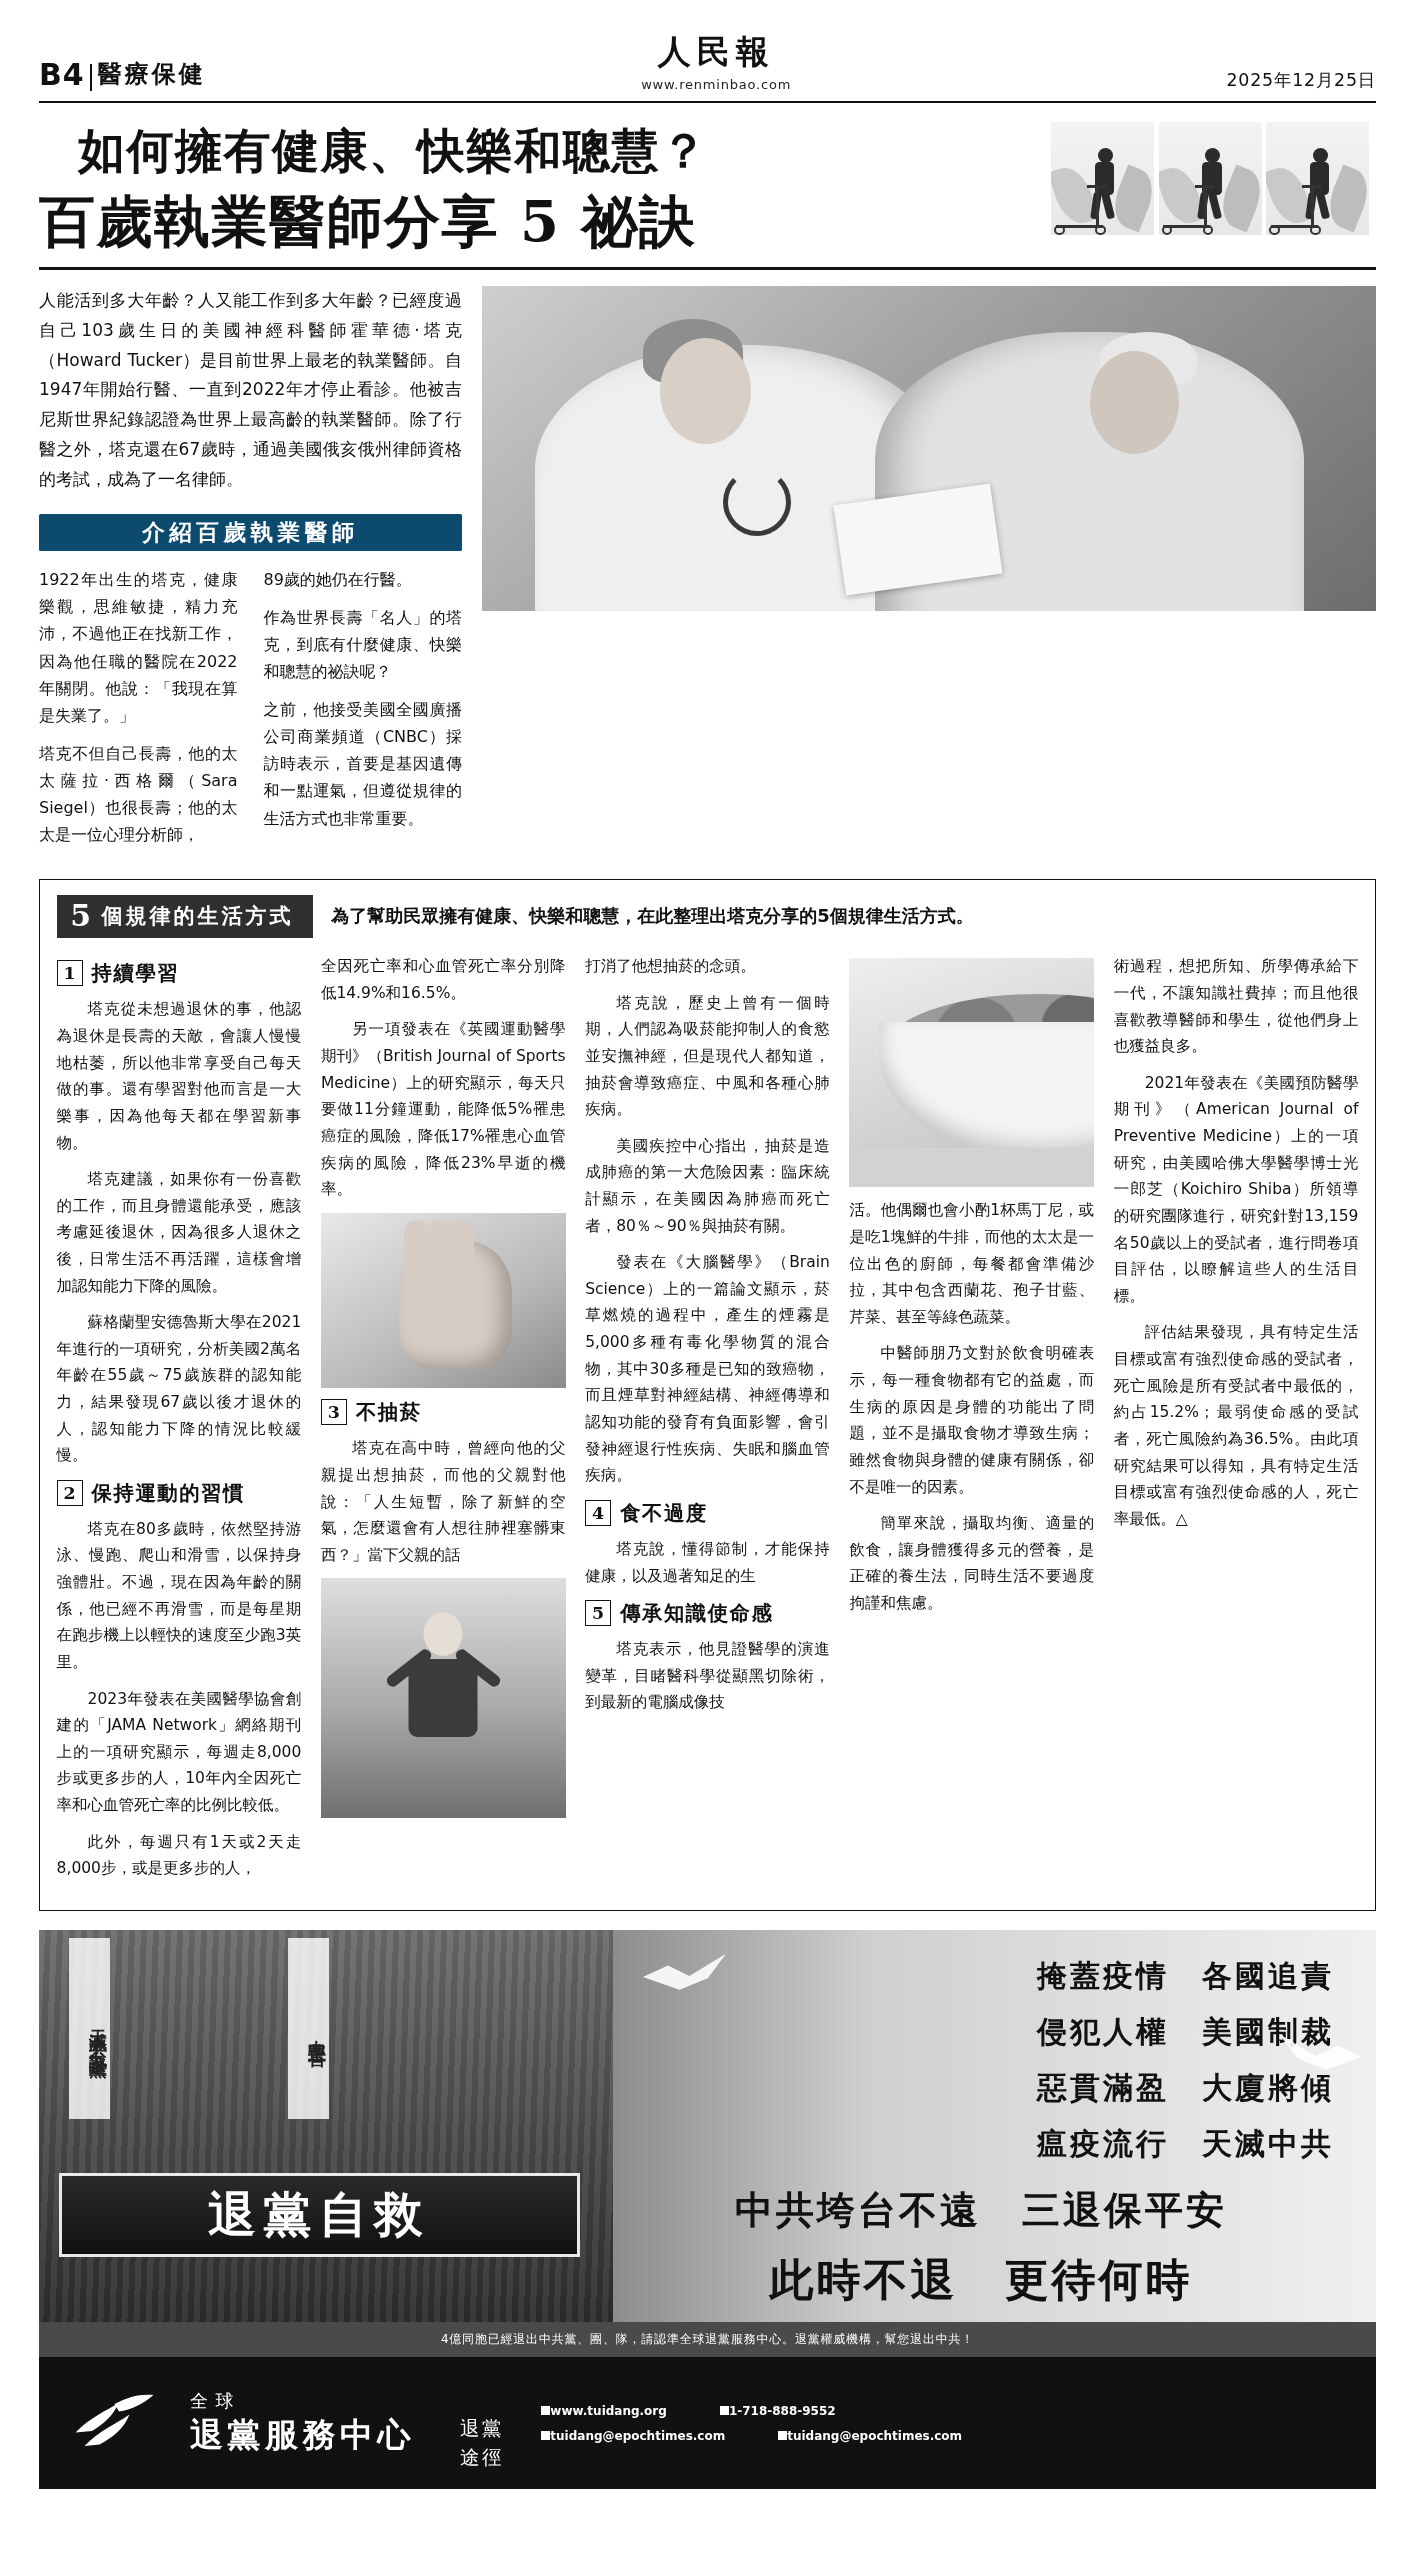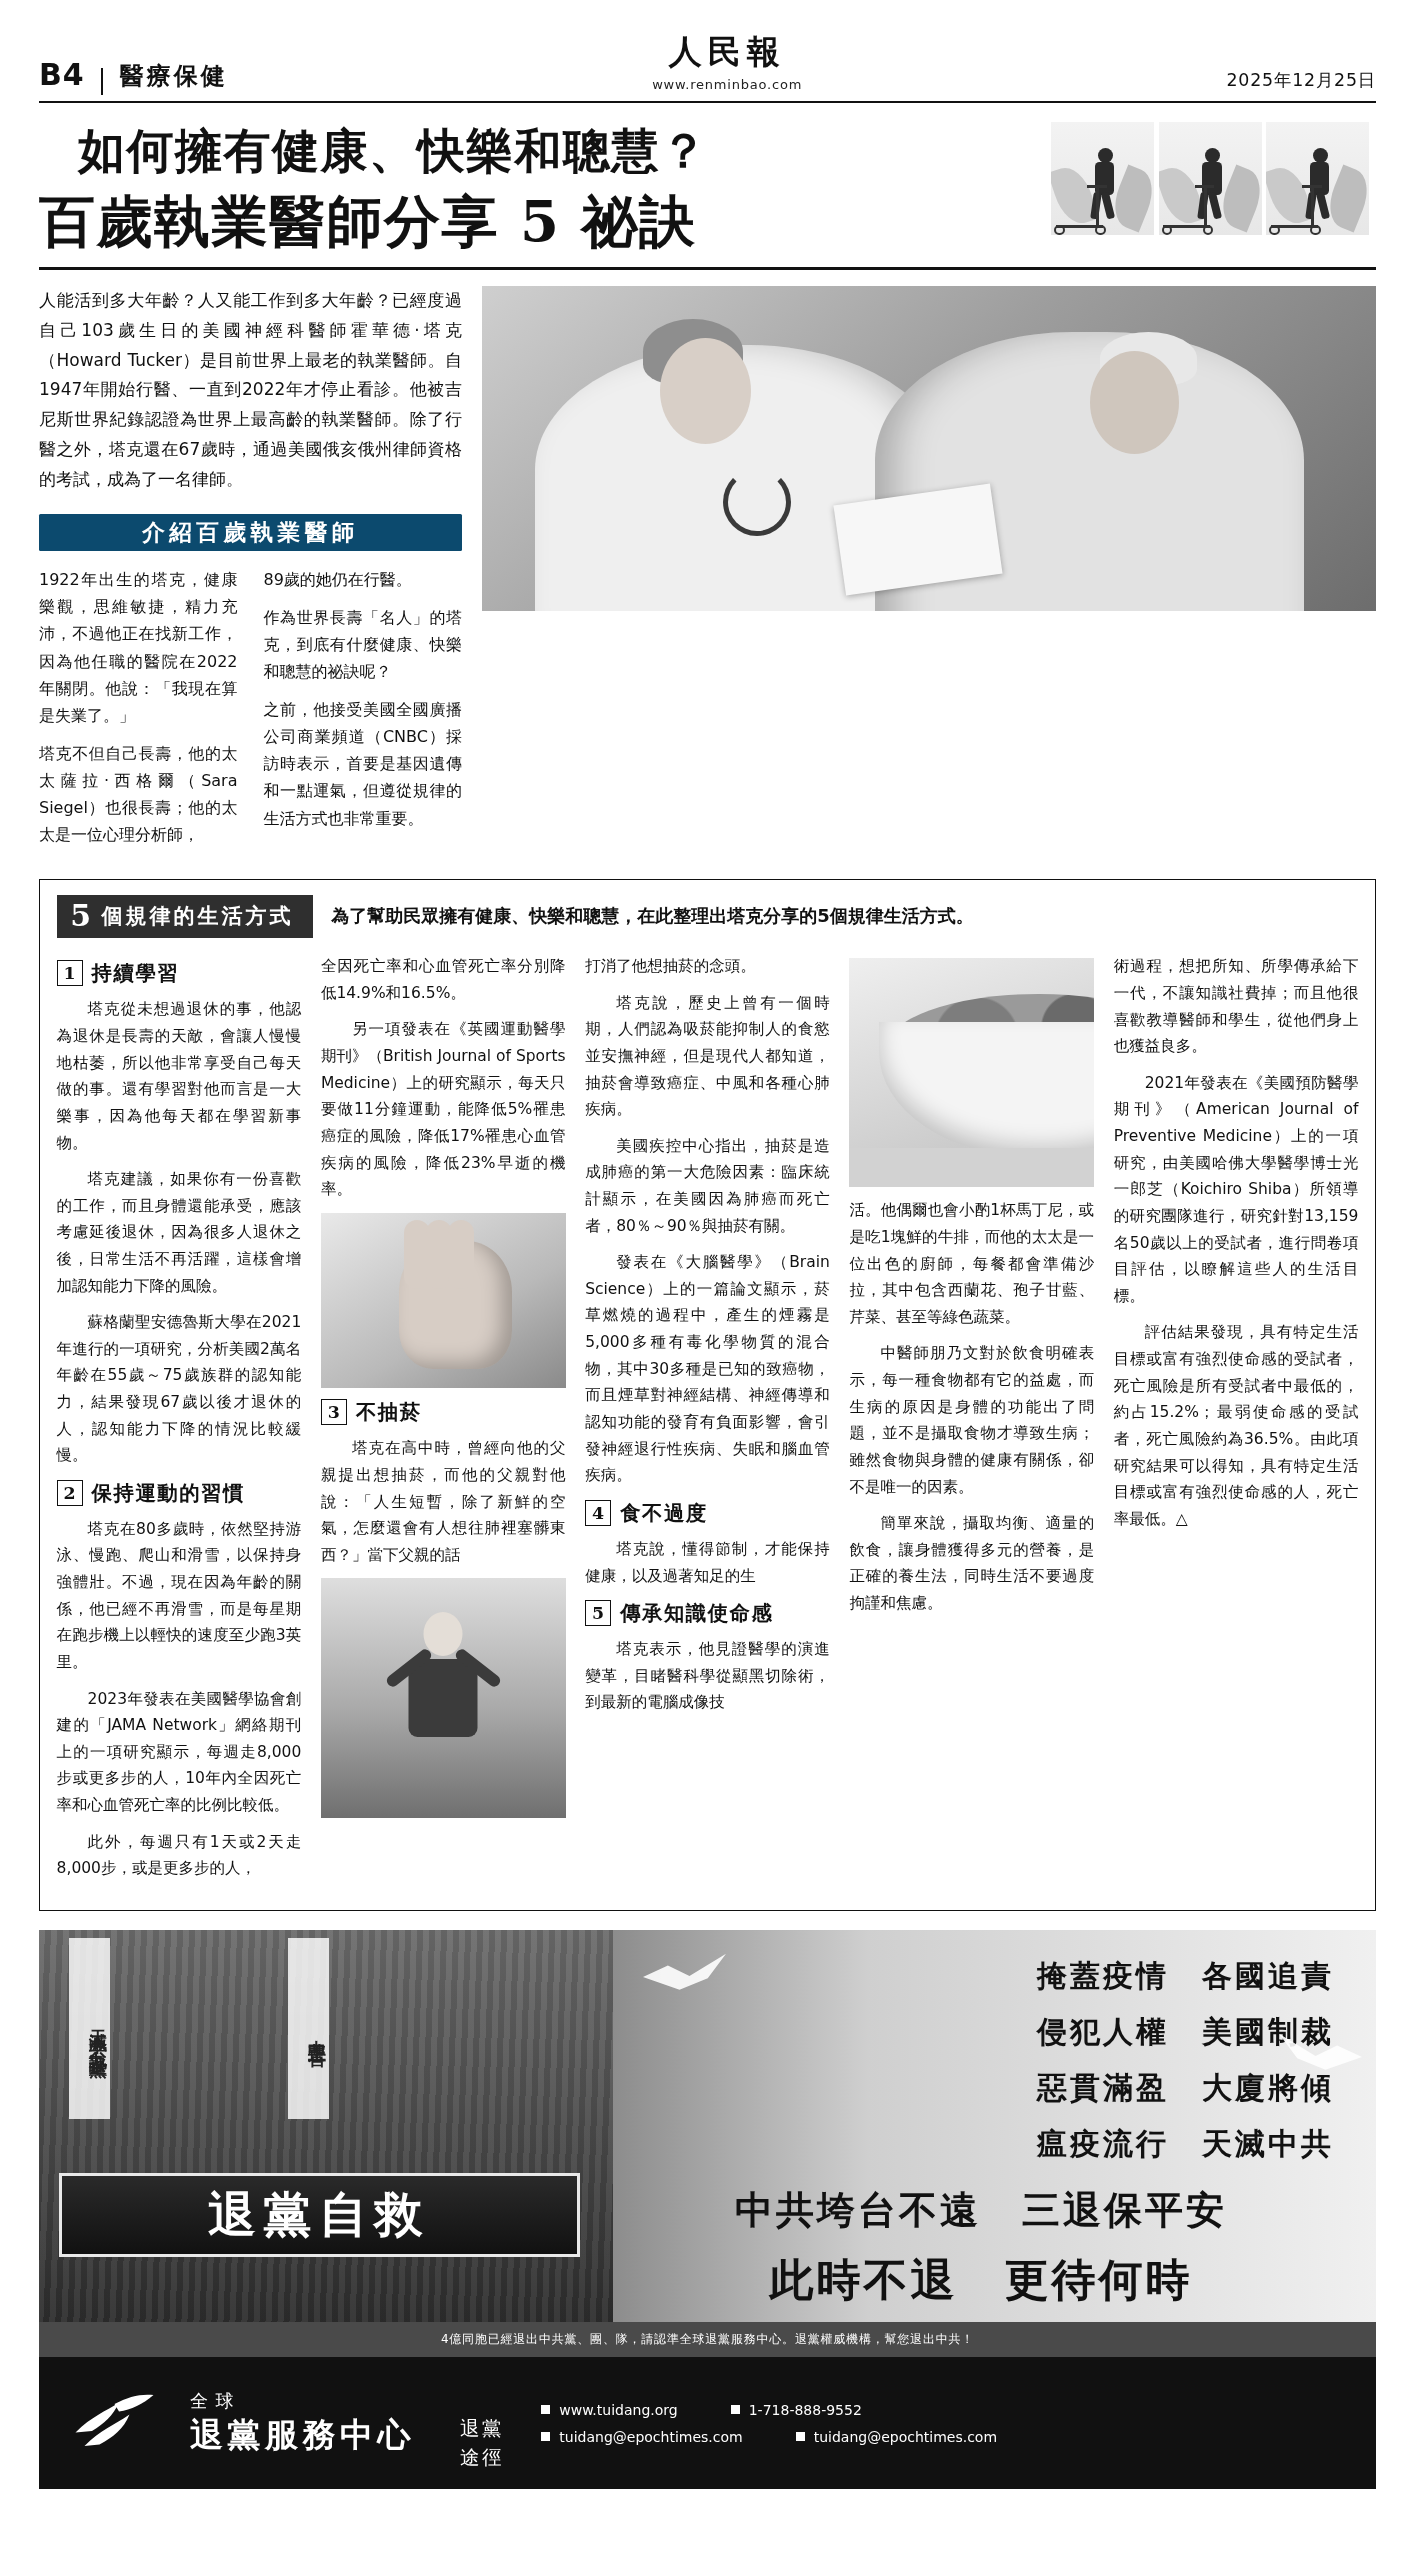--- a/index.html
+++ b/index.html
@@ -16,21 +16,21 @@
     padding:30px 39px 0 39px;
     position:relative;
   }
 
   
   .masthead {
     display:flex; align-items:flex-end; justify-content:space-between;
     border-bottom:2.3px solid #111;
     padding-bottom:9px;
   }
-  .mh-left { display:flex; align-items:flex-end; gap:17px; }
+  .mh-left { display:flex; align-items:center; gap:6px; }
   .mh-pageno { font-size:30px; font-weight:bold; letter-spacing:0.8px; }
   .mh-sep { width:1.5px; height:27px; background:#111; display:inline-block; position:relative; top:3px;}
   .mh-section { font-size:24px; font-weight:bold; letter-spacing:3px; }
   .mh-center { text-align:center; flex:1; }
   .mh-logo { font-size:33px; font-weight:bold; letter-spacing:6px; font-family:"DejaVu Serif","Liberation Serif",serif;}
   .mh-url { font-size:13px; letter-spacing:0.8px; margin-top:1.5px; color:#222;}
   .mh-date { font-size:17.4px; letter-spacing:0.8px; }
 
   
   .headline-wrap { position:relative; margin-top:19.6px; padding-bottom:12px; }
@@ -206,21 +206,21 @@
   .ad-foot {
     background:#111; color:#fff; display:flex; align-items:center; padding:16.6px 30px; gap:30px;
   }
   .logo-bird { width:91px; height:69px; position:relative;}
   .foot-title { display:flex; flex-direction:column; }
   .foot-title .t1 { font-size:18px; letter-spacing:7.5px; }
   .foot-title .t2 { font-size:33px; font-weight:bold; letter-spacing:4.5px; font-family:"DejaVu Serif","Liberation Serif",serif;}
   .foot-way { font-size:19.6px; line-height:1.5; letter-spacing:2.3px; margin-left:15px;margin-top:40px;}
   .foot-links { display:flex; flex-direction:column; gap:10.6px; margin-left:7.5px;}
   .foot-links .row { display:flex; gap:53px; }
-  .foot-links .item { display:flex; align-items:center; gap:9px; font-size:14px;}
+  .foot-links .item { display:flex; align-items:center; font-size:12px;font-weight:bold;}
   .sq { width:9px; height:9px; background:#fff; display:inline-block;}
 </style>
 </head>
 <body>
 
 <div class="page">
 
   <div class="masthead">
     <div class="mh-left">
       <span class="mh-pageno">B4</span>

